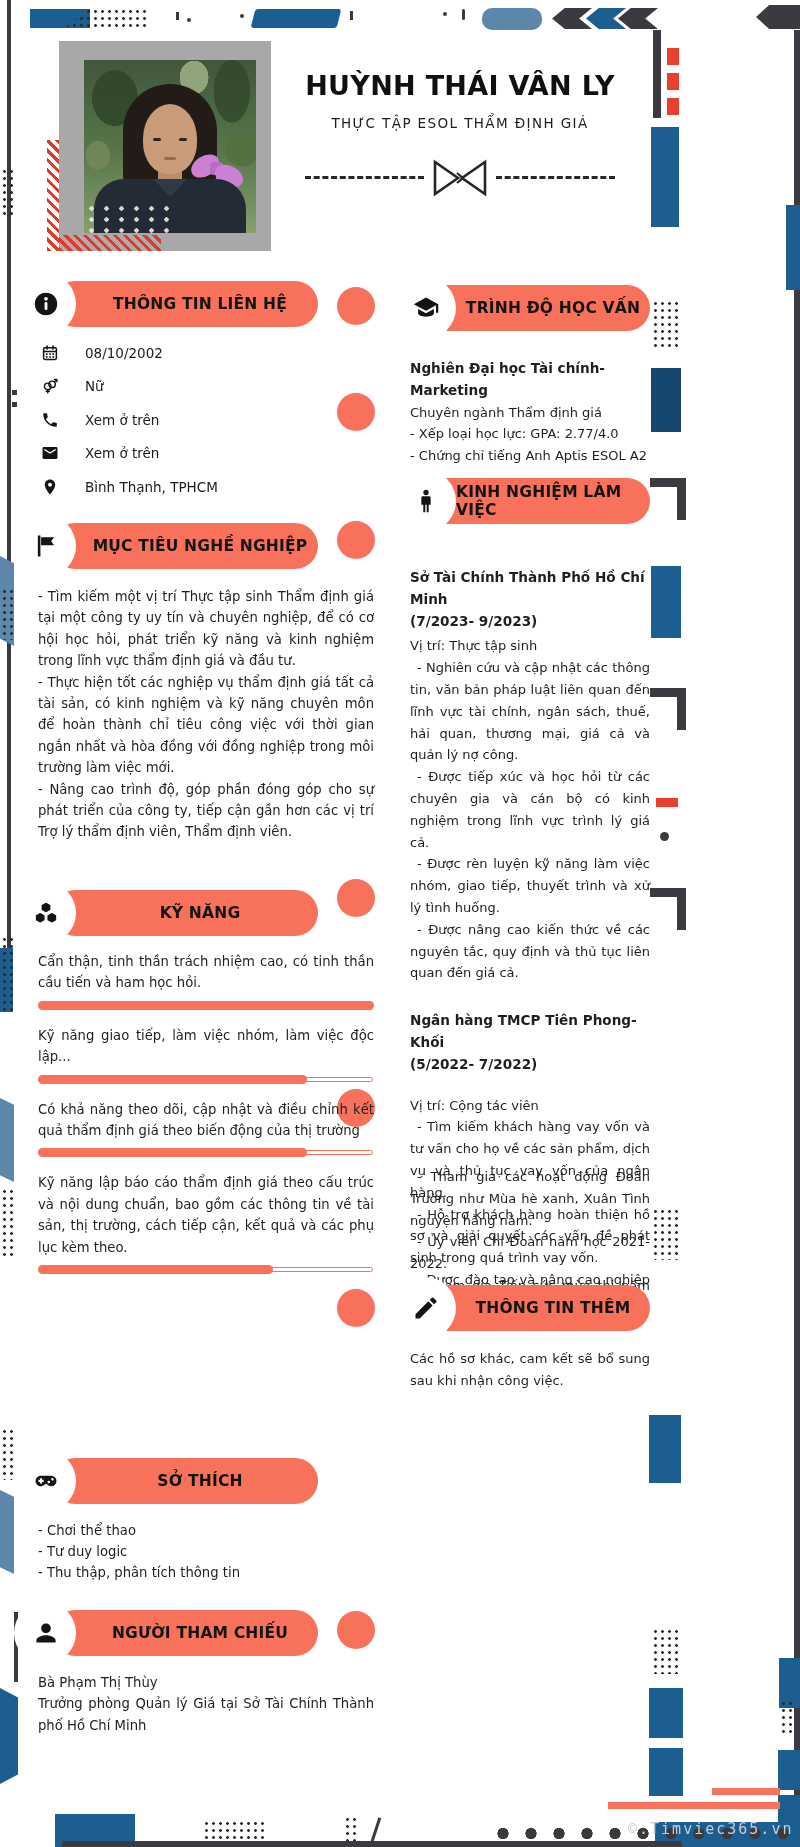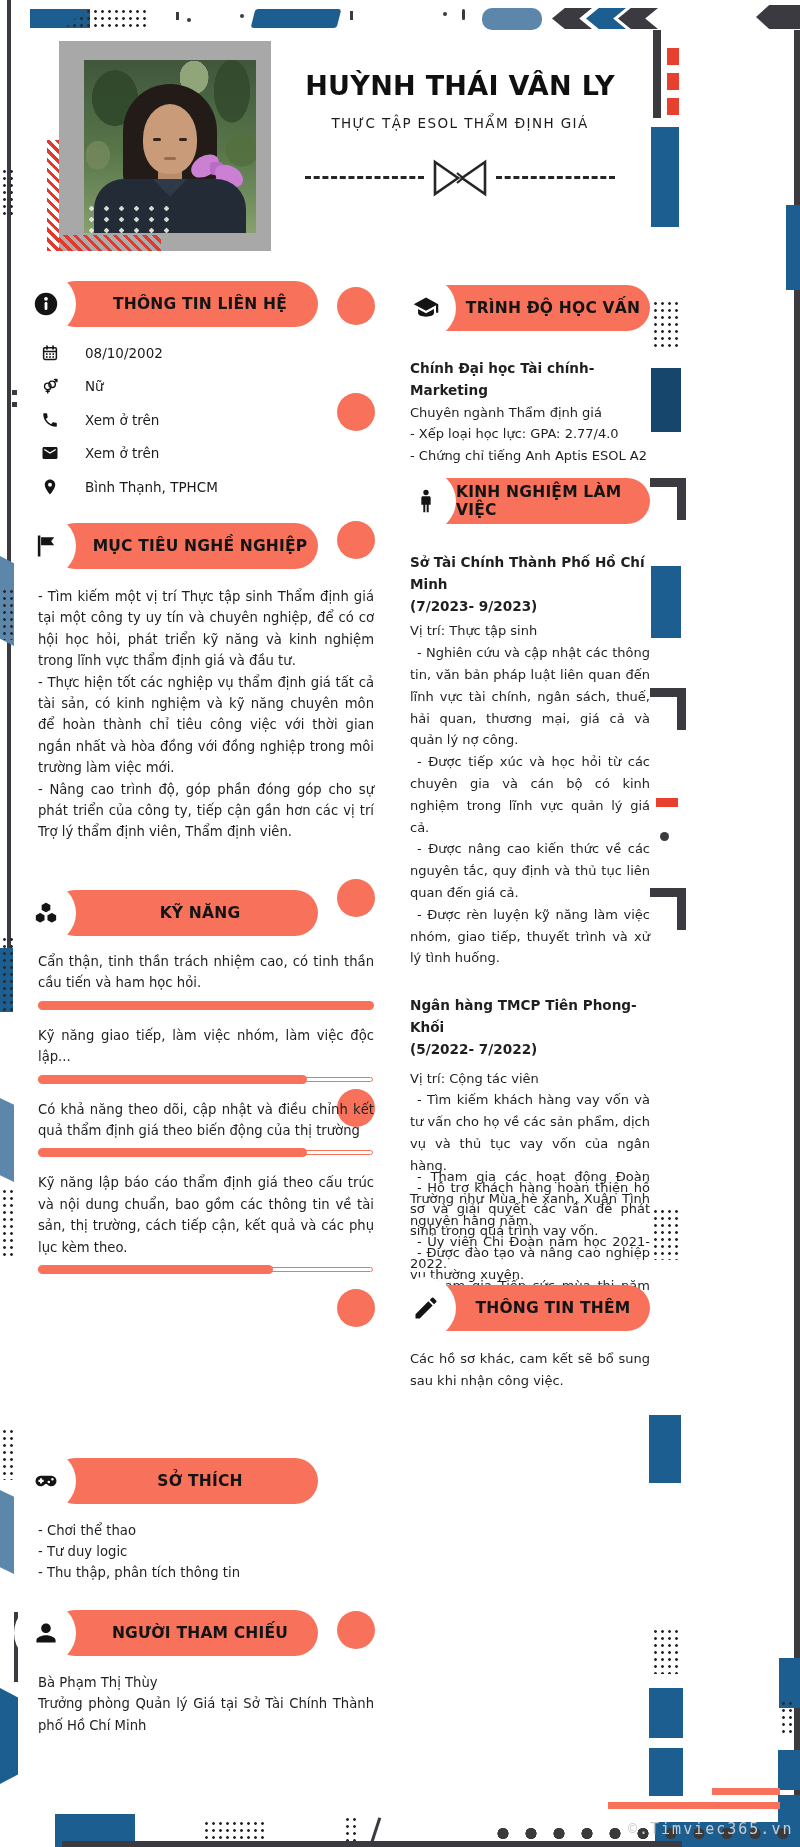--- a/index.html
+++ b/index.html
@@ -362,46 +362,46 @@
   <div class="col-right">
 
     <div class="sec-head" style="top:285px">
       <span class="notch"></span>
       <svg class="s-icon" viewBox="0 0 24 24">
         <path fill="#141414" d="M12 3 1.5 8.7 12 14.4l8.6-4.7V16h1.9V8.7L12 3zM5.2 12.8v3.7c0 1.6 3 2.9 6.8 2.9s6.8-1.3 6.8-2.9v-3.7L12 16.5l-6.8-3.7z"></path>
       </svg>
       <span class="title">TRÌNH ĐỘ HỌC VẤN</span>
     </div>
     <div class="body-block" style="top:358px">
-      <p class="co">Chính Đại học Tài chính- Marketing</p>
+      <p class="co">Nghiên Đại học Tài chính- Marketing</p>
       <p class="plain">Chuyên ngành Thẩm định giá</p>
       <p class="plain">- Xếp loại học lực: GPA: 2.77/4.0</p>
       <p class="plain">- Chứng chỉ tiếng Anh Aptis ESOL A2</p>
     </div>
 
     <div class="sec-head" style="top:478px">
       <span class="notch"></span>
       <svg class="s-icon" viewBox="0 0 24 24">
         <path fill="#141414" d="M12 2.4a2.3 2.3 0 1 1 0 4.6 2.3 2.3 0 0 1 0-4.6zM9.4 8h5.2c.8 0 1.4.6 1.4 1.4v5.8h-1.7v6.4h-1.7v-6.4h-1.2v6.4H9.7v-6.4H8V9.4C8 8.6 8.6 8 9.4 8z"></path>
       </svg>
       <span class="title">KINH NGHIỆM LÀM VIỆC</span>
     </div>
-    <div class="body-block" style="top:552px">
+    <div class="body-block" style="top:567px">
       <div>
         <p class="co">Sở Tài Chính Thành Phố Hồ Chí Minh</p>
         <p class="co" style="margin-bottom:3px">(7/2023- 9/2023)</p>
         <p class="pos">Vị trí: Thực tập sinh</p>
         <p class="bullet">- Nghiên cứu và cập nhật các thông tin, văn bản pháp luật liên quan đến lĩnh vực tài chính, ngân sách, thuế, hải quan, thương mại, giá cả và quản lý nợ công.</p>
-        <p class="bullet">- Được tiếp xúc và học hỏi từ các chuyên gia và cán bộ có kinh nghiệm trong lĩnh vực quản lý giá cả.</p>
+        <p class="bullet">- Được tiếp xúc và học hỏi từ các chuyên gia và cán bộ có kinh nghiệm trong lĩnh vực trình lý giá cả.</p>
+        <p class="bullet">- Được rèn luyện kỹ năng làm việc nhóm, giao tiếp, thuyết trình và xử lý tình huống.</p>
         <p class="bullet">- Được nâng cao kiến thức về các nguyên tắc, quy định và thủ tục liên quan đến giá cả.</p>
-        <p class="bullet">- Được rèn luyện kỹ năng làm việc nhóm, giao tiếp, thuyết trình và xử lý tình huống.</p>
       </div>
       <div class="job2">
         <p class="co">Ngân hàng TMCP Tiên Phong- Khối</p>
-        <p class="co" style="margin-bottom:7px">(5/2022- 7/2022)</p>
+        <p class="co" style="margin-bottom:19px">(5/2022- 7/2022)</p>
         <p class="pos">Vị trí: Cộng tác viên</p>
         <p class="bullet">- Tìm kiếm khách hàng vay vốn và tư vấn cho họ về các sản phẩm, dịch vụ và thủ tục vay vốn của ngân hàng.</p>
         <p class="bullet">- Hỗ trợ khách hàng hoàn thiện hồ sơ và giải quyết các vấn đề phát sinh trong quá trình vay vốn.</p>
         <p class="bullet">- Được đào tạo và nâng cao nghiệp vụ thường xuyên.</p>
       </div>
     </div>
 
     <div class="body-block" style="top:1166px">
       <p class="bullet">- Tham gia các hoạt động Đoàn Trường như Mùa hè xanh, Xuân Tình nguyện hằng năm.</p>
       <p class="bullet">- Ủy viên Chi Đoàn năm học 2021- 2022.</p>

